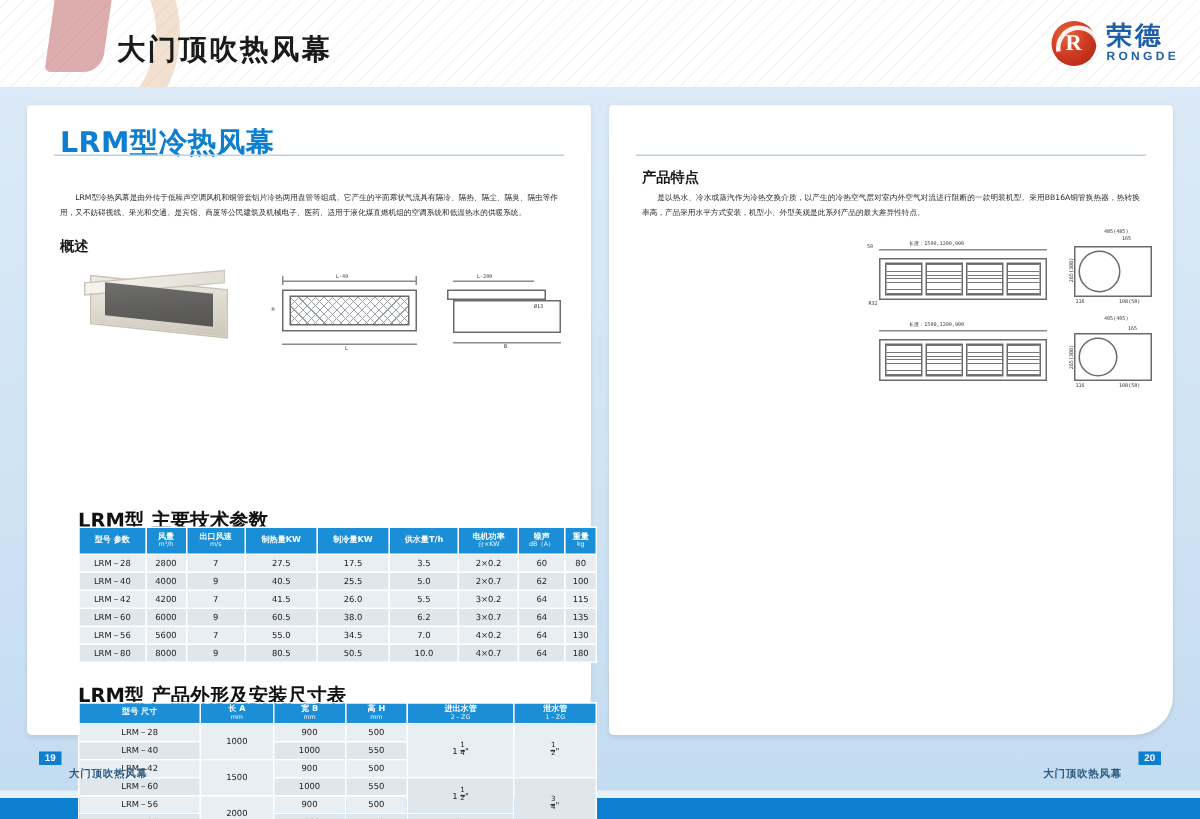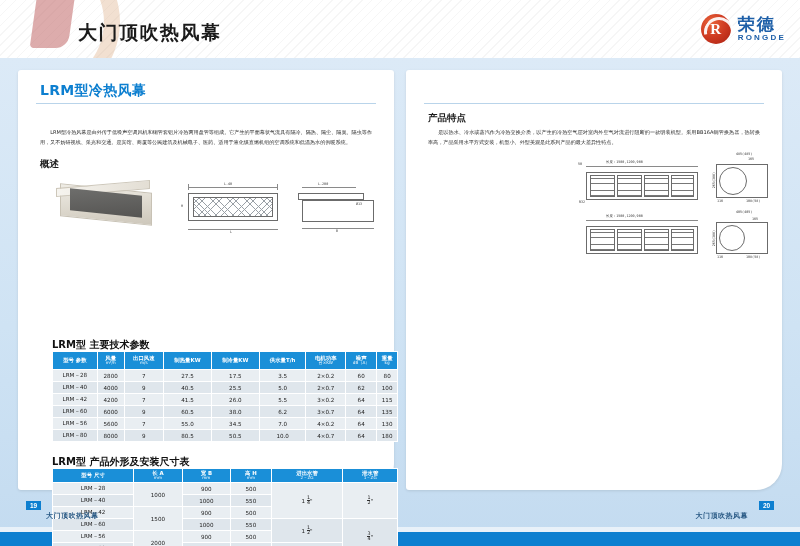--- a/index.html
+++ b/index.html
@@ -93,21 +93,21 @@
     position: absolute; top: 70px; width: 376px; height: 420px;
     background: #ffffff;
     border-radius: 3px 3px 26px 3px;
     box-shadow: 0 1px 3px rgba(0,0,0,0.10);
   }
   .panel-left  { left: 18px; }
   .panel-right { left: 406px; }
 
   .panel-title {
     position: absolute; left: 22px; top: 12px;
-    font-size: 14px; font-weight: bold; color: #0d7fd0;
+    font-size: 19px; font-weight: bold; color: #0d7fd0;
     letter-spacing: 0.3px;
     font-family: "DejaVu Sans", sans-serif;
   }
   .title-rule {
     position: absolute; left: 18px; top: 33px; width: 340px; height: 1px;
     background: #b9d4ea;
   }
   .sec-head {
     position: absolute; left: 22px;
     font-size: 9.5px; font-weight: bold; color: #1a1a1a;
@@ -167,21 +167,21 @@
     background: repeating-linear-gradient(180deg, #777 0 0.5px, #fff 0.5px 2.4px);
     border: 0.8px solid #6b6b6b;
   }
   .circ {
     position: absolute; border: 1px solid #6b6b6b; border-radius: 50%;
   }
 
   
   .tbl-title {
     position: absolute;
-    font-size: 10px; font-weight: bold; color: #111;
+    font-size: 13px; font-weight: bold; color: #111;
     font-family: "DejaVu Sans", sans-serif;
   }
   table.dt {
     position: absolute;
     border-collapse: collapse;
     font-family: "DejaVu Sans", sans-serif;
   }
   table.dt th {
     background: #1a8fd8;
     color: #ffffff;

